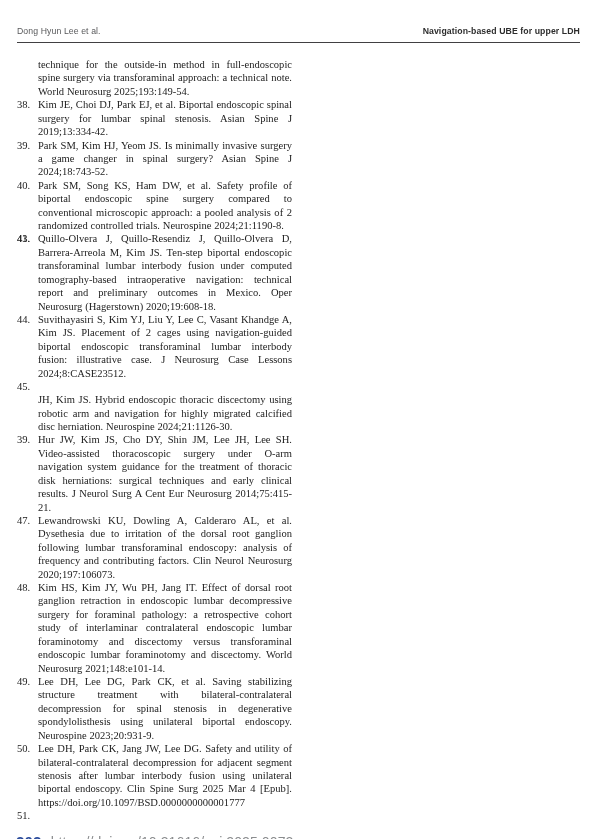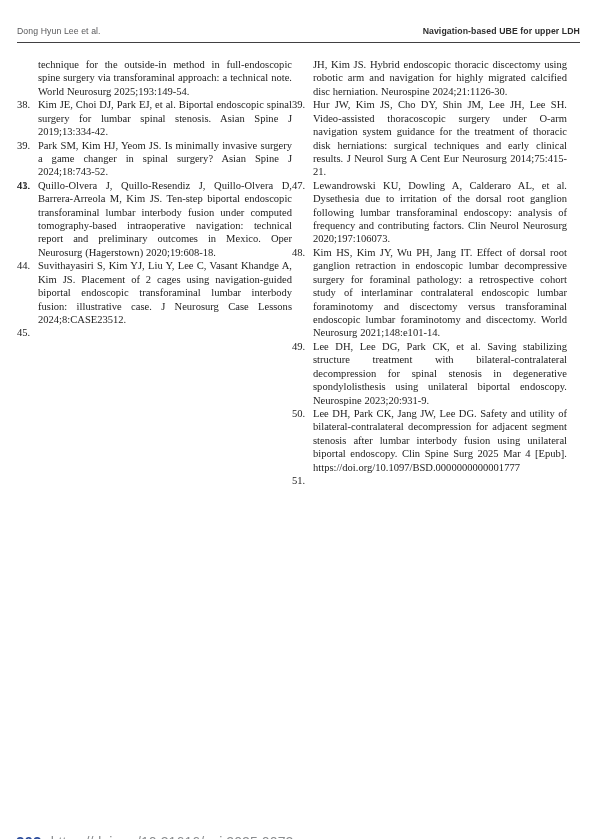--- a/index.html
+++ b/index.html
@@ -30,20 +30,22 @@
   .header .running-left  { color: #58595b; font-weight: 400; }
   .header .running-right { color: #2d2d2d; font-weight: 700; }
 
   
   .content {
     position: absolute;
     top: 39px;
     left: 17px;
     width: 563px;
     display: flex;
+    gap: 13px;
+    flex-direction: column;
   }
   .col { width: 275px; }
   .ref {
     position: relative;
     padding-left: 21px;
     text-align: justify;
     font-size: 10.55px;
     line-height: 13.42px;
     color: #1c1c1c;
     word-spacing: 0.2px;
@@ -96,20 +98,24 @@
       </div>
       <div class="ref">
         <span class="num">38.</span>
         <span class="txt">Kim JE, Choi DJ, Park EJ, et al. Biportal endoscopic spinal surgery for lumbar spinal stenosis. Asian Spine J 2019;13:334-42.</span>
       </div>
       <div class="ref">
         <span class="num">39.</span>
         <span class="txt">Park SM, Kim HJ, Yeom JS. Is minimally invasive surgery a game changer in spinal surgery? Asian Spine J 2024;18:743-52.</span>
       </div>
       <div class="ref">
+        <span class="num">40.</span>
+        <span class="txt">Park SM, Song KS, Ham DW, et al. Safety profile of biportal endoscopic spine surgery compared to conventional microscopic approach: a pooled analysis of 2 randomized controlled trials. Neurospine 2024;21:1190-8.</span>
+      </div>
+      <div class="ref">
         <span class="num">41.</span>
       </div>
       <div class="ref">
         <span class="num">43.</span>
         <span class="txt">Quillo-Olvera J, Quillo-Resendiz J, Quillo-Olvera D, Barrera-Arreola M, Kim JS. Ten-step biportal endoscopic transforaminal lumbar interbody fusion under computed tomography-based intraoperative navigation: technical report and preliminary outcomes in Mexico. Oper Neurosurg (Hagerstown) 2020;19:608-18.</span>
       </div>
       <div class="ref">
         <span class="num">44.</span>
         <span class="txt">Suvithayasiri S, Kim YJ, Liu Y, Lee C, Vasant Khandge A, Kim JS. Placement of 2 cages using navigation-guided biportal endoscopic transforaminal lumbar interbody fusion: illustrative case. J Neurosurg Case Lessons 2024;8:CASE23512.</span>
       </div>

